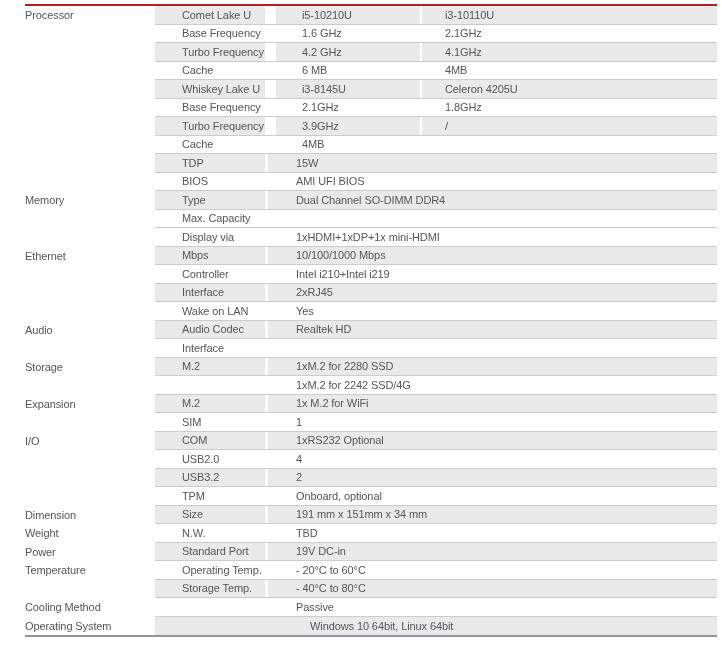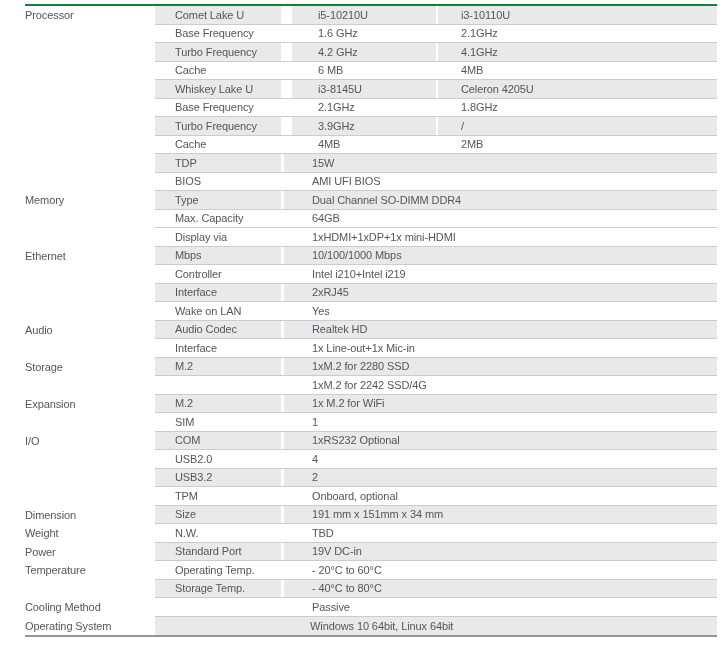--- a/index.html
+++ b/index.html
@@ -17,21 +17,21 @@
     color: #55565b;
     overflow: hidden;
   }
   * { box-sizing: border-box; }
 
   .spec-table {
     position: absolute;
     left: 25px;
     top: 4px;
     width: 692px;
-    border-top: 2px solid #15803d;
+    border-top: 2px solid #b91c1c;
     border-bottom: 2px solid #939598;
   }
   .row {
     display: flex;
     height: 18.514px;
     align-items: stretch;
   }
   .cat {
     width: 130px;
     display: flex;
@@ -48,21 +48,21 @@
   .row.last .row-body {
     border-bottom: none;
   }
   .cell {
     display: flex;
     align-items: center;
     white-space: nowrap;
     overflow: hidden;
   }
   .cell.shaded { background: #e9e9ea; }
-  .name   { width: 126px; padding-left: 20px; }
+  .name   { width: 110px; padding-left: 27px; }
   .gap3   { width: 3px; }
   .gap2   { width: 2px; }
   .v1     { width: 144px; padding-left: 26px; margin-left: 8px; }
   .v2     { flex: 1; padding-left: 23px; text-align: center; }
   .vfull  { flex: 1; padding-left: 28px; }
   .merged { flex: 1; padding-left: 155px; }
 </style>
 </head>
 <body>
 
@@ -137,21 +137,20 @@
         <div class="cell v2 shaded">/</div>
       </div>
     </div>
     <div class="row">
       <div class="cat"></div>
       <div class="row-body">
         <div class="cell name">Cache</div>
         <div class="gap3"></div>
         <div class="cell v1">4MB</div>
         <div class="gap2"></div>
-        <div class="cell v2">2MB</div>
       </div>
     </div>
     <div class="row">
       <div class="cat"></div>
       <div class="row-body">
         <div class="cell name shaded">TDP</div>
         <div class="gap3"></div>
         <div class="cell vfull shaded">15W</div>
       </div>
     </div>
@@ -169,21 +168,20 @@
         <div class="cell name shaded">Type</div>
         <div class="gap3"></div>
         <div class="cell vfull shaded">Dual Channel SO-DIMM DDR4</div>
       </div>
     </div>
     <div class="row">
       <div class="cat"></div>
       <div class="row-body">
         <div class="cell name">Max. Capacity</div>
         <div class="gap3"></div>
-        <div class="cell vfull">64GB</div>
       </div>
     </div>
     <div class="row">
       <div class="cat"></div>
       <div class="row-body">
         <div class="cell name">Display via</div>
         <div class="gap3"></div>
         <div class="cell vfull">1xHDMI+1xDP+1x mini-HDMI</div>
       </div>
     </div>
@@ -225,21 +223,20 @@
         <div class="cell name shaded">Audio Codec</div>
         <div class="gap3"></div>
         <div class="cell vfull shaded">Realtek HD</div>
       </div>
     </div>
     <div class="row">
       <div class="cat"></div>
       <div class="row-body">
         <div class="cell name">Interface</div>
         <div class="gap3"></div>
-        <div class="cell vfull">1x Line-out+1x Mic-in</div>
       </div>
     </div>
     <div class="row">
       <div class="cat">Storage</div>
       <div class="row-body">
         <div class="cell name shaded">M.2</div>
         <div class="gap3"></div>
         <div class="cell vfull shaded">1xM.2 for 2280 SSD</div>
       </div>
     </div>

